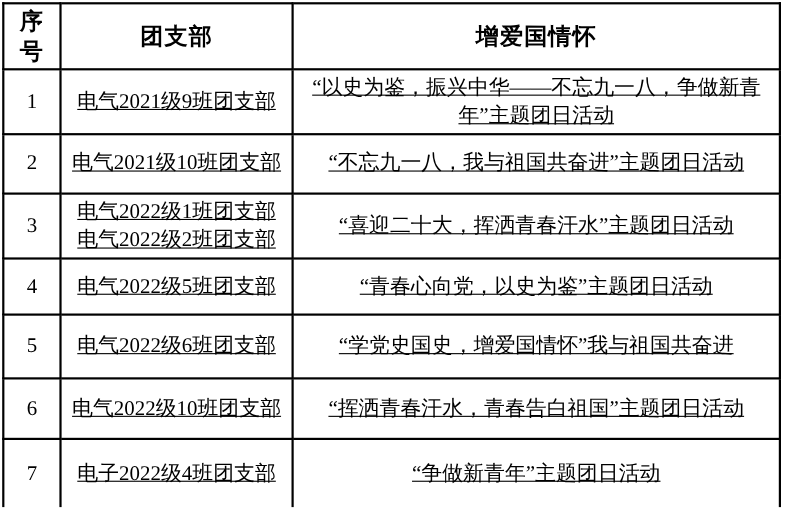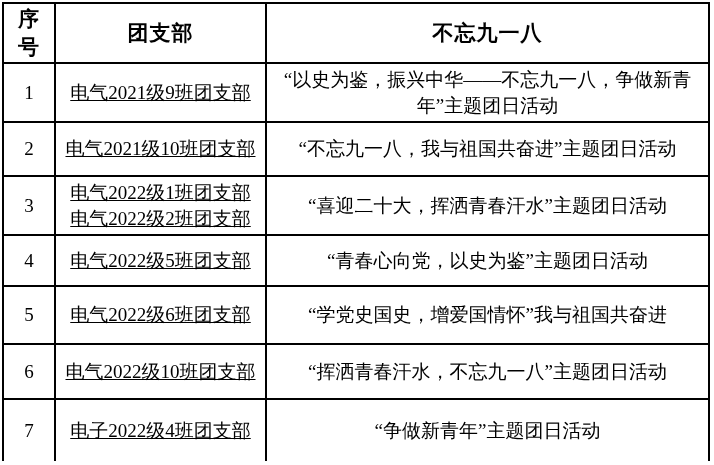--- a/index.html
+++ b/index.html
@@ -41,21 +41,21 @@
     font-weight: bold;
     height: 50px;
     letter-spacing: 1px;
   }
   tbody td {
     font-size: 19px;
     line-height: 1.32;
   }
   td.no-cell     { font-size: 19px; }
   td.branch-cell { white-space: pre-line; text-decoration: underline; }
-  td.act-cell    { padding: 1px 6px; }
+  td.act-cell    { padding: 1px 6px; text-decoration: underline; }
 
   tbody tr:nth-child(1) { height: 59px; }
   tbody tr:nth-child(2) { height: 54px; }
   tbody tr:nth-child(3) { height: 59px; }
   tbody tr:nth-child(4) { height: 51px; }
   tbody tr:nth-child(5) { height: 58px; }
   tbody tr:nth-child(6) { height: 55px; }
   tbody tr:nth-child(7) { height: 62px; }
 </style>
 </head>
@@ -64,21 +64,21 @@
 <table class="doc-table">
   <colgroup>
     <col class="c-no">
     <col class="c-branch">
     <col class="c-act">
   </colgroup>
   <thead>
     <tr>
       <th>序号</th>
       <th>团支部</th>
-      <th>不忘九一八</th>
+      <th>增爱国情怀</th>
     </tr>
   </thead>
   <tbody>
     <tr>
       <td class="no-cell">1</td>
       <td class="branch-cell">电气2021级9班团支部</td>
       <td class="act-cell">“以史为鉴，振兴中华——不忘九一八，争做新青年”主题团日活动</td>
     </tr>
     <tr>
       <td class="no-cell">2</td>
@@ -97,21 +97,21 @@
       <td class="act-cell">“青春心向党，以史为鉴”主题团日活动</td>
     </tr>
     <tr>
       <td class="no-cell">5</td>
       <td class="branch-cell">电气2022级6班团支部</td>
       <td class="act-cell">“学党史国史，增爱国情怀”我与祖国共奋进</td>
     </tr>
     <tr>
       <td class="no-cell">6</td>
       <td class="branch-cell">电气2022级10班团支部</td>
-      <td class="act-cell">“挥洒青春汗水，不忘九一八”主题团日活动</td>
+      <td class="act-cell">“挥洒青春汗水，青春告白祖国”主题团日活动</td>
     </tr>
     <tr>
       <td class="no-cell">7</td>
       <td class="branch-cell">电子2022级4班团支部</td>
       <td class="act-cell">“争做新青年”主题团日活动</td>
     </tr>
   </tbody>
 </table>
 
 </body></html>

